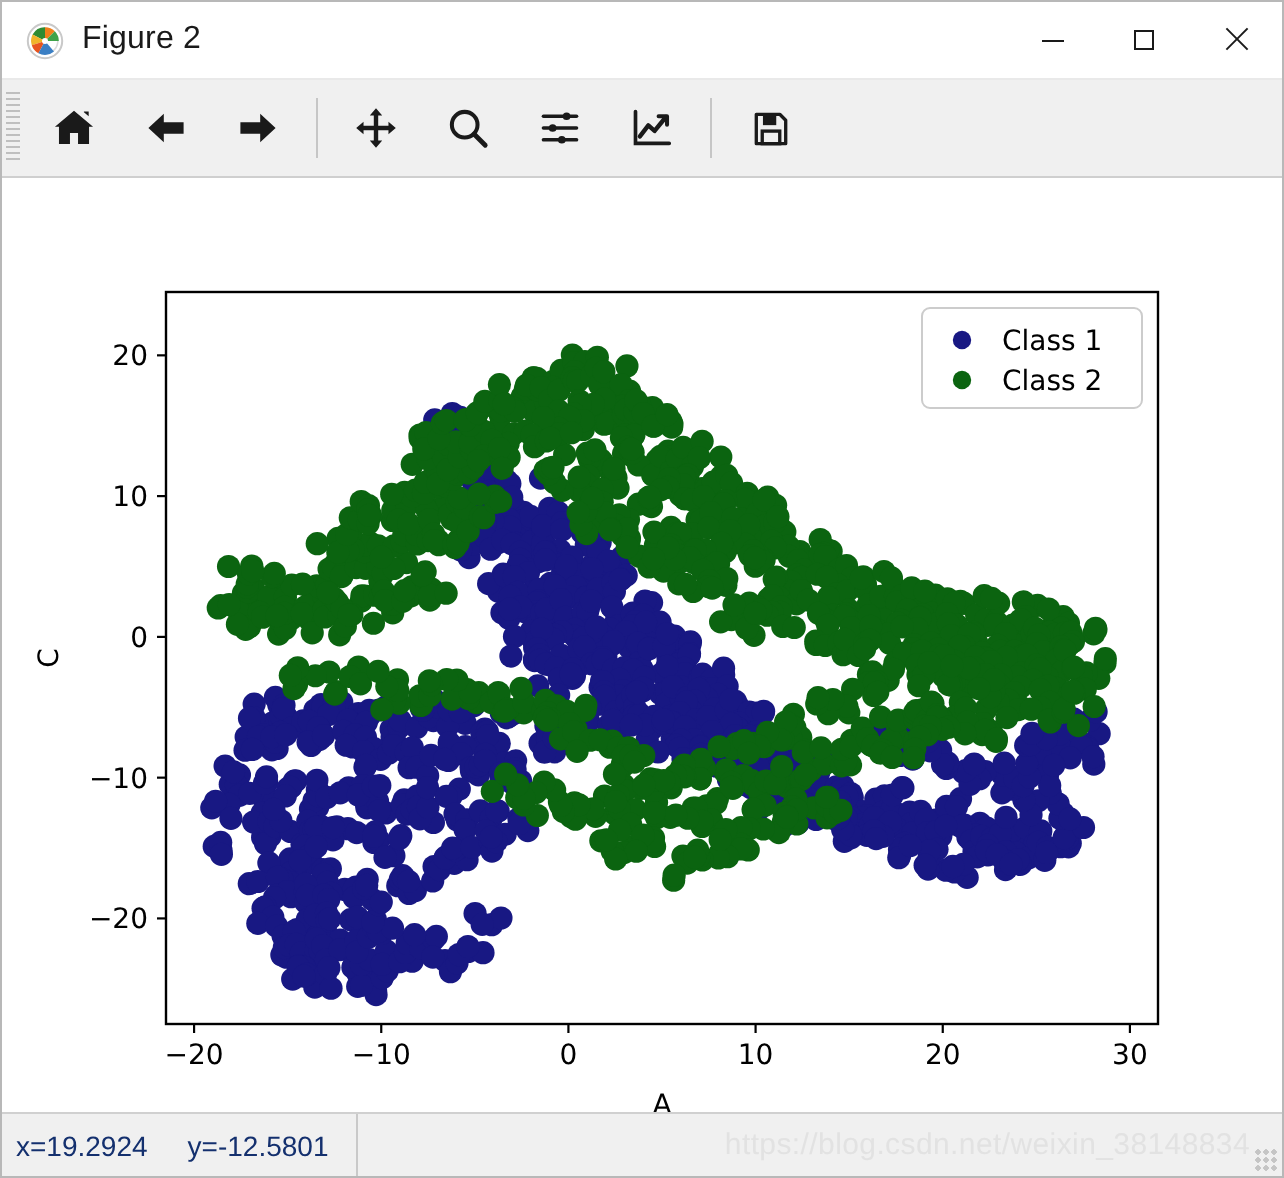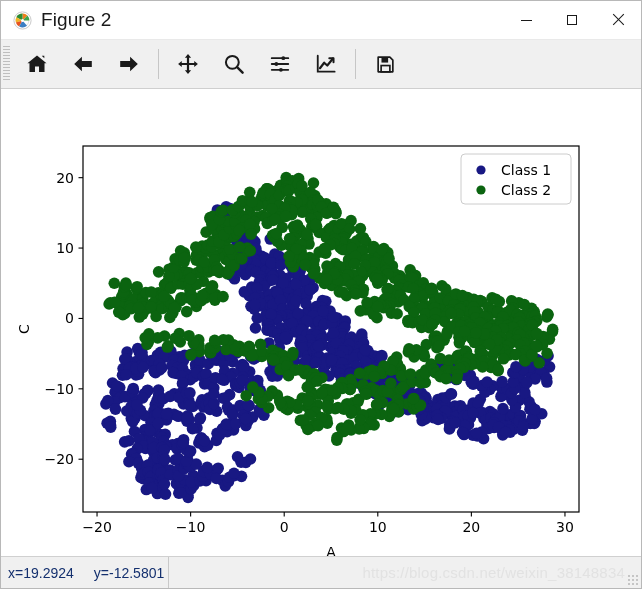--- a/index.html
+++ b/index.html
@@ -20,21 +20,21 @@
   
   .titlebar{
     height:38px;min-height:38px;background:#ffffff;
     display:flex;align-items:center;
     border-bottom:1px solid #e9e9e9;
     position:relative;
   }
   .title-left{display:flex;align-items:center;padding-left:12px;gap:9px;}
   .app-icon{width:19px;height:19px;position:relative;}
   .title-text{
-    font-size:19px;color:#1a1a1a;letter-spacing:.1px;
+    font-size:16px;color:#1a1a1a;letter-spacing:.1px;
     font-family:"Liberation Sans", sans-serif;
   }
   .win-controls{position:absolute;right:0;top:0;height:38px;display:flex;}
   .win-btn{
     width:46px;height:38px;display:flex;align-items:center;justify-content:center;
     cursor:default;
   }
   .glyph-min{width:11px;height:1px;background:#1a1a1a;display:block;}
   .glyph-max{width:10px;height:10px;border:1px solid #1a1a1a;display:block;box-sizing:border-box;}
   .glyph-close{position:relative;width:12px;height:12px;display:block;}
@@ -69,21 +69,21 @@
   .figure{position:absolute;left:0;top:0;width:640px;height:470px;}
 
   
   .statusbar{
     height:31px;min-height:31px;background:#f0f0f0;
     border-top:1px solid #d0d0d0;
     display:flex;align-items:center;position:relative;
   }
   .status-field{
     height:31px;display:flex;align-items:center;
-    padding-left:7px;padding-right:0;min-width:160px;
+    padding-left:7px;padding-right:10px;min-width:160px;
     border-right:1px solid #c9c9c9;
     font-size:14px;color:#14306e;white-space:pre;
   }
   .status-coords{display:flex;gap:20px;}
   .watermark{
     position:absolute;right:16px;top:1px;height:29px;display:flex;align-items:center;
     font-size:15px;color:#e2e2e2;letter-spacing:.2px;
     font-family:"Liberation Sans", sans-serif;
     pointer-events:none;user-select:none;
   }

